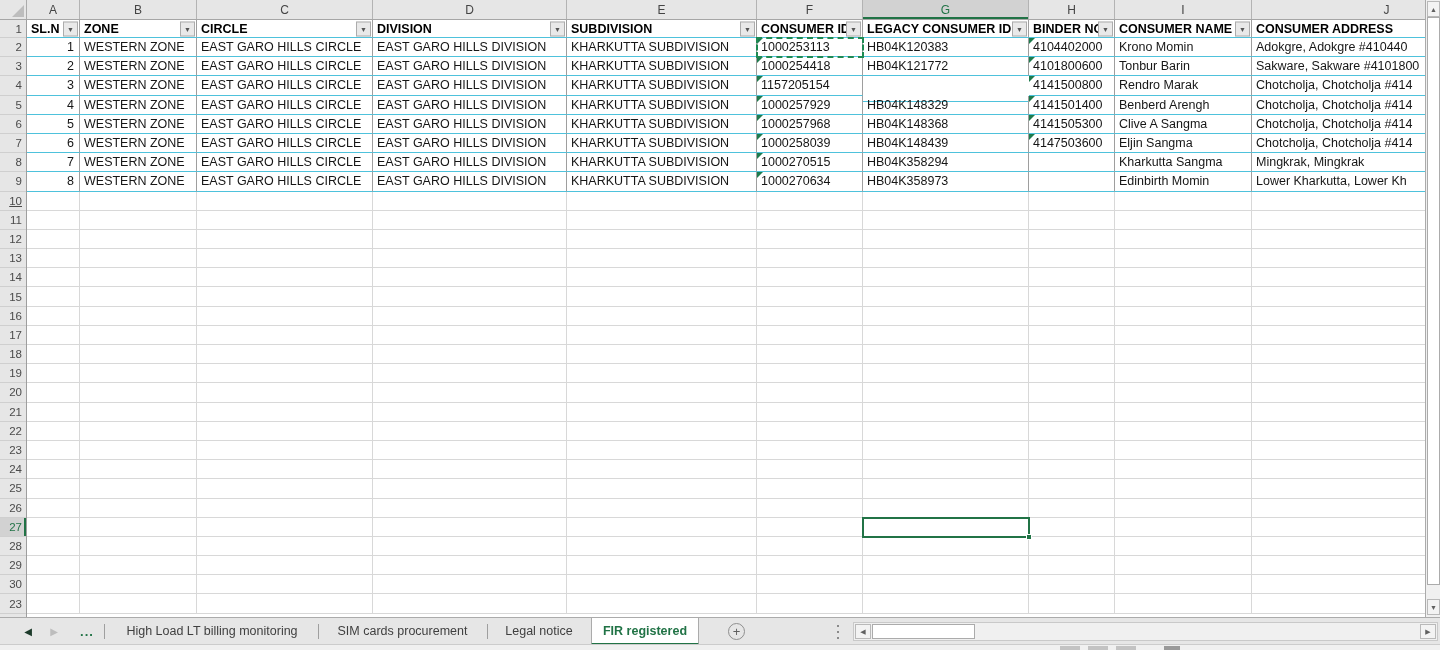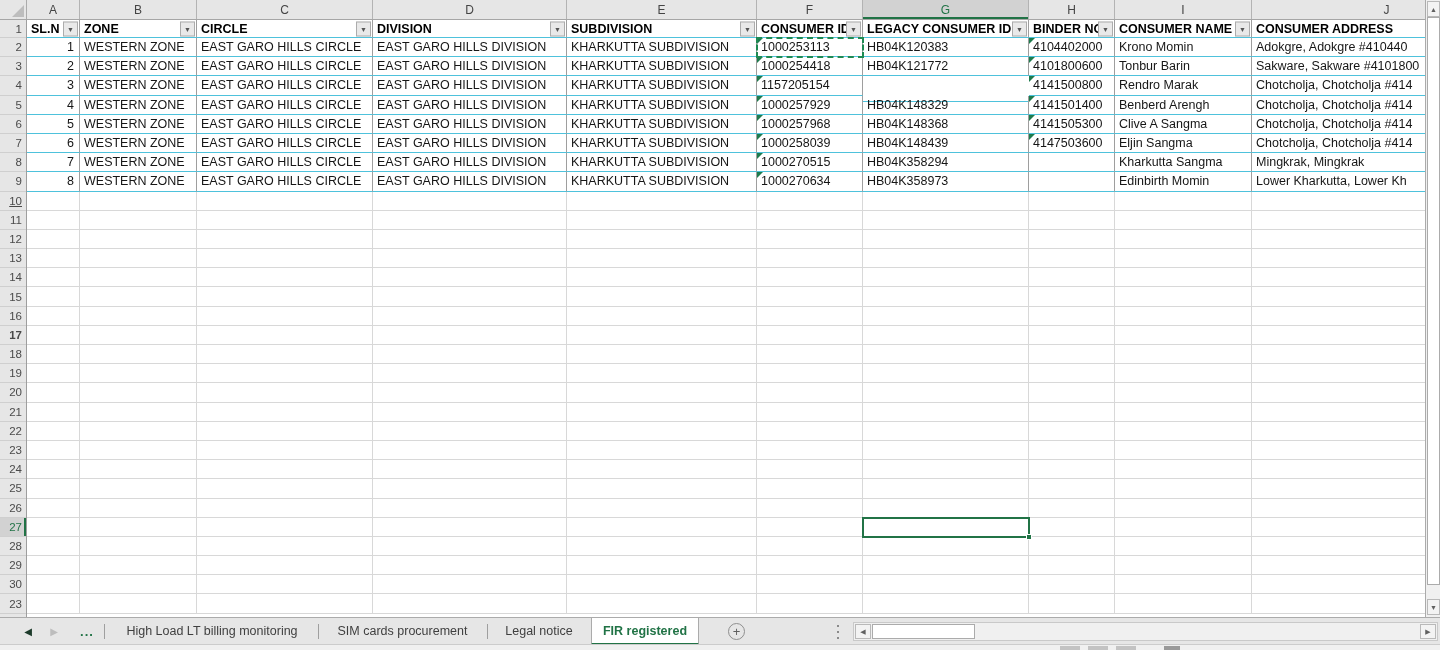--- a/index.html
+++ b/index.html
@@ -118,21 +118,21 @@
       <div class="row-head" style="height: 19.2px;">7</div>
       <div class="row-head" style="height: 19.2px;">8</div>
       <div class="row-head" style="height: 19.2px;">9</div>
       <div class="row-head" style="height: 19.2px; text-decoration: underline;">10</div>
       <div class="row-head" style="height: 19.2px;">11</div>
       <div class="row-head" style="height: 19.2px;">12</div>
       <div class="row-head" style="height: 19.2px;">13</div>
       <div class="row-head" style="height: 19.2px;">14</div>
       <div class="row-head" style="height: 19.2px;">15</div>
       <div class="row-head" style="height: 19.2px;">16</div>
-      <div class="row-head" style="height: 19.2px; font-weight: bold;">17</div>
+      <div class="row-head" style="height: 19.2px;">17</div>
       <div class="row-head" style="height: 19.2px;">18</div>
       <div class="row-head" style="height: 19.2px;">19</div>
       <div class="row-head" style="height: 19.2px;">20</div>
       <div class="row-head" style="height: 19.2px;">21</div>
       <div class="row-head" style="height: 19.2px;">22</div>
       <div class="row-head" style="height: 19.2px;">23</div>
       <div class="row-head" style="height: 19.2px;">24</div>
       <div class="row-head" style="height: 19.2px;">25</div>
       <div class="row-head" style="height: 19.2px;">26</div>
       <div class="row-head selected" style="height: 19.2px;">27</div>

